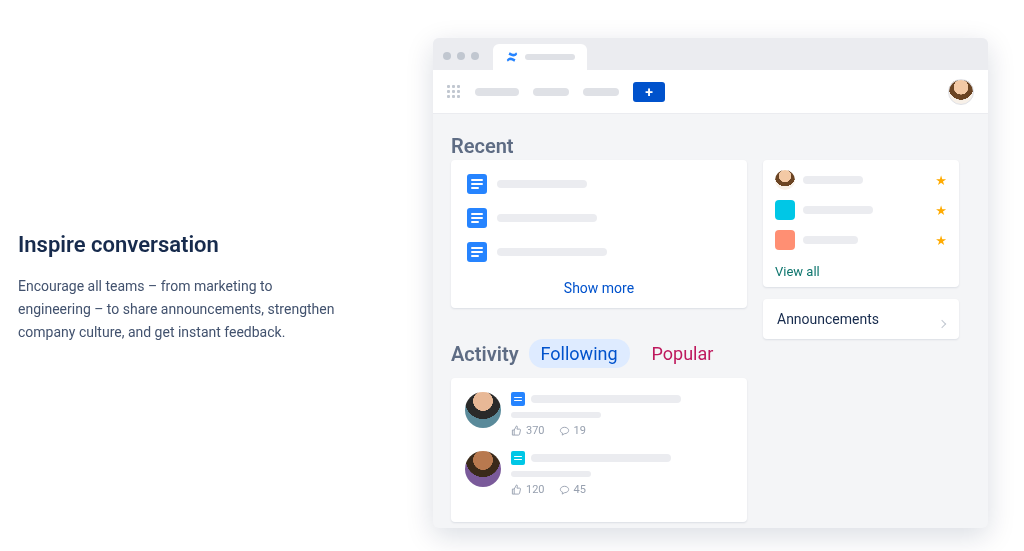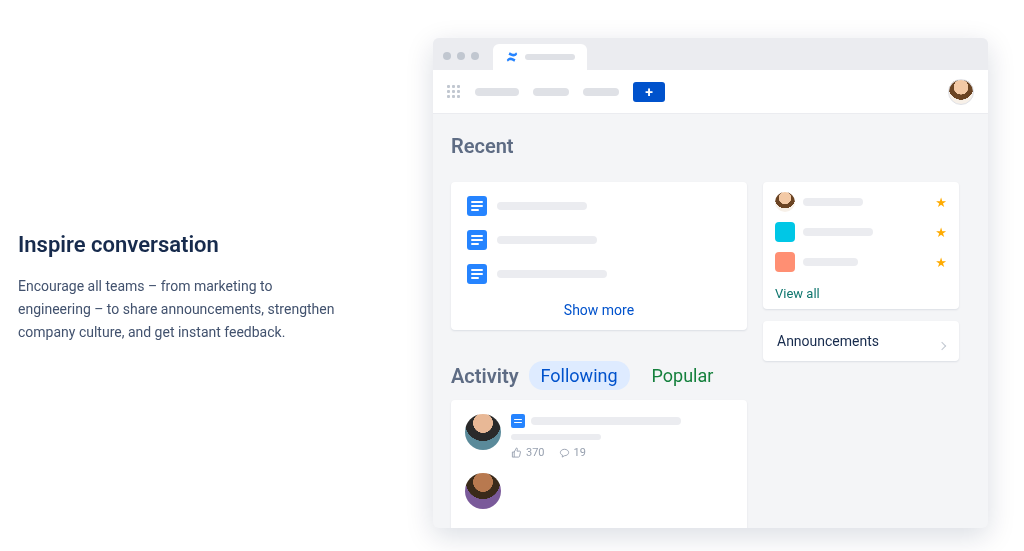--- a/index.html
+++ b/index.html
@@ -90,21 +90,21 @@
   .avatar-sm {
     width:26px;height:26px;border-radius:50%;
     margin-left:auto;
     background:radial-gradient(circle at 50% 30%, #f3c9a5 0 35%, #6b4423 36% 60%, #f7f0e8 61% 100%);
     border:1px solid #dfe1e6;
     cursor:pointer;
   }
 
   .content { padding:14px 18px; }
   .section-title {
-    font-size:20px; font-weight:600; color:#5e6c84; margin:6px 0 24px;
+    font-size:20px; font-weight:600; color:#5e6c84; margin:6px 0 2px;
   }
 
   .two-col { display:flex; gap:16px; }
   .card {
     background:#fff; border-radius:4px;
     box-shadow:0 1px 2px rgba(9,30,66,0.1);
   }
 
   
   .recent-card { width:296px; padding:14px 16px 10px; }
@@ -141,21 +141,21 @@
   }
   .side-link .chev-r {
     width:6px;height:6px;border-right:1.5px solid #c1c7d0;border-top:1.5px solid #c1c7d0;transform:rotate(45deg);
   }
 
   
   .activity-head { display:flex;align-items:center;gap:10px;margin:31px 0 10px;}
   .activity-head .title{font-size:20px;font-weight:600;color:#5e6c84;}
   .pill{font-size:18px;padding:4px 12px;border-radius:14px;cursor:pointer;}
   .pill.active{background:#deebff;color:#0052cc;}
-  .pill.inactive{background:#f4f5f7;color:#15803d;}
+  .pill.inactive{background:#f4f5f7;color:#be185d;}
 
   .activity-card{ width:296px; padding:14px 14px 12px; }
   .act-row{ display:flex; gap:10px; margin-bottom:14px;}
   .avatar-md{ width:36px;height:36px;border-radius:50%; flex-shrink:0;}
   .av1{ background:radial-gradient(circle at 50% 25%, #e8b896 0 30%, #2a2a2a 31% 55%, #5a8a9a 56% 100%);}
   .av2{ background:radial-gradient(circle at 50% 25%, #b8794f 0 30%, #3a2a1a 31% 52%, #7a5a9a 53% 100%);}
   .act-body{ flex:1; }
   .act-line1 { display:flex; align-items:center; gap:6px; margin-bottom:6px;}
   .sm-doc{width:14px;height:14px;border-radius:2px;display:flex;flex-direction:column;justify-content:center;gap:1.5px;padding:3px;}
   .sm-doc span{height:1.5px;background:#fff;border-radius:1px;}
@@ -275,20 +275,44 @@
                   <svg class="comment" viewBox="0 0 24 24">
                       <path fill="none" stroke="#97a0af" stroke-width="2" d="M21 12c0 4-4 7-9 7l-5 3 1-4c-3-1-5-3-5-6 0-4 4-7 9-7s9 3 9 7z"></path>
                     </svg>
                   <span>19</span>
                 </div>
               </div>
             </div>
           </div>
           <div class="act-row">
             <div class="avatar-md av2"></div>
+            <div class="act-body">
+              <div class="act-line1">
+                <div class="sm-doc teal">
+                    <span></span>
+                    <span></span>
+                  </div>
+                <div class="skeleton" style="width:140px"></div>
+              </div>
+              <div class="skeleton" style="width:80px;height:6px"></div>
+              <div class="stats">
+                <div class="it">
+                  <svg class="thumb" viewBox="0 0 24 24">
+                      <path fill="none" stroke="#97a0af" stroke-width="2" d="M7 22V11l5-9c1 0 2 1 2 3l-1 4h6c1 0 2 1 1.7 2l-2 9c-.2 1-1 2-2 2H7zM7 11H3v11h4"></path>
+                    </svg>
+                  <span>120</span>
+                </div>
+                <div class="it">
+                  <svg class="comment" viewBox="0 0 24 24">
+                      <path fill="none" stroke="#97a0af" stroke-width="2" d="M21 12c0 4-4 7-9 7l-5 3 1-4c-3-1-5-3-5-6 0-4 4-7 9-7s9 3 9 7z"></path>
+                    </svg>
+                  <span>45</span>
+                </div>
+              </div>
+            </div>
           </div>
         </div>
       </div>
 
       <div class="right-col">
         <div class="card spaces-card">
           <div class="space-row">
             <div class="sq av"></div>
             <div class="skeleton" style="width:60px"></div>
             <div class="star">★</div>

